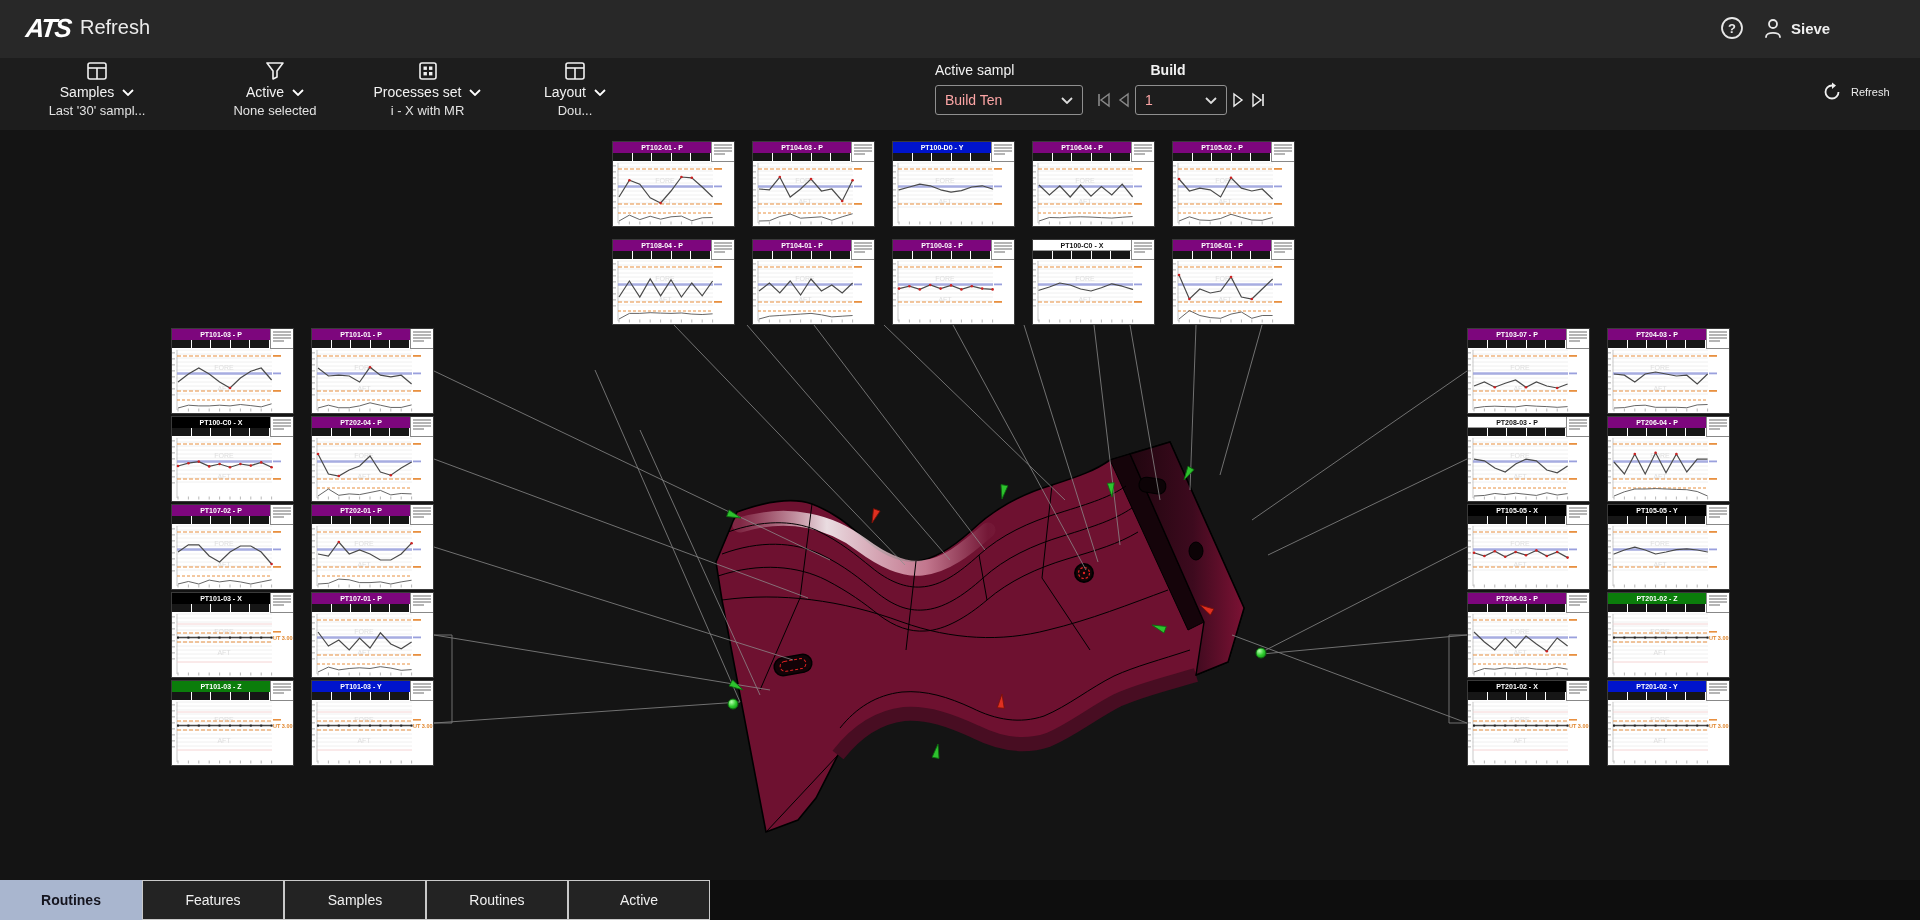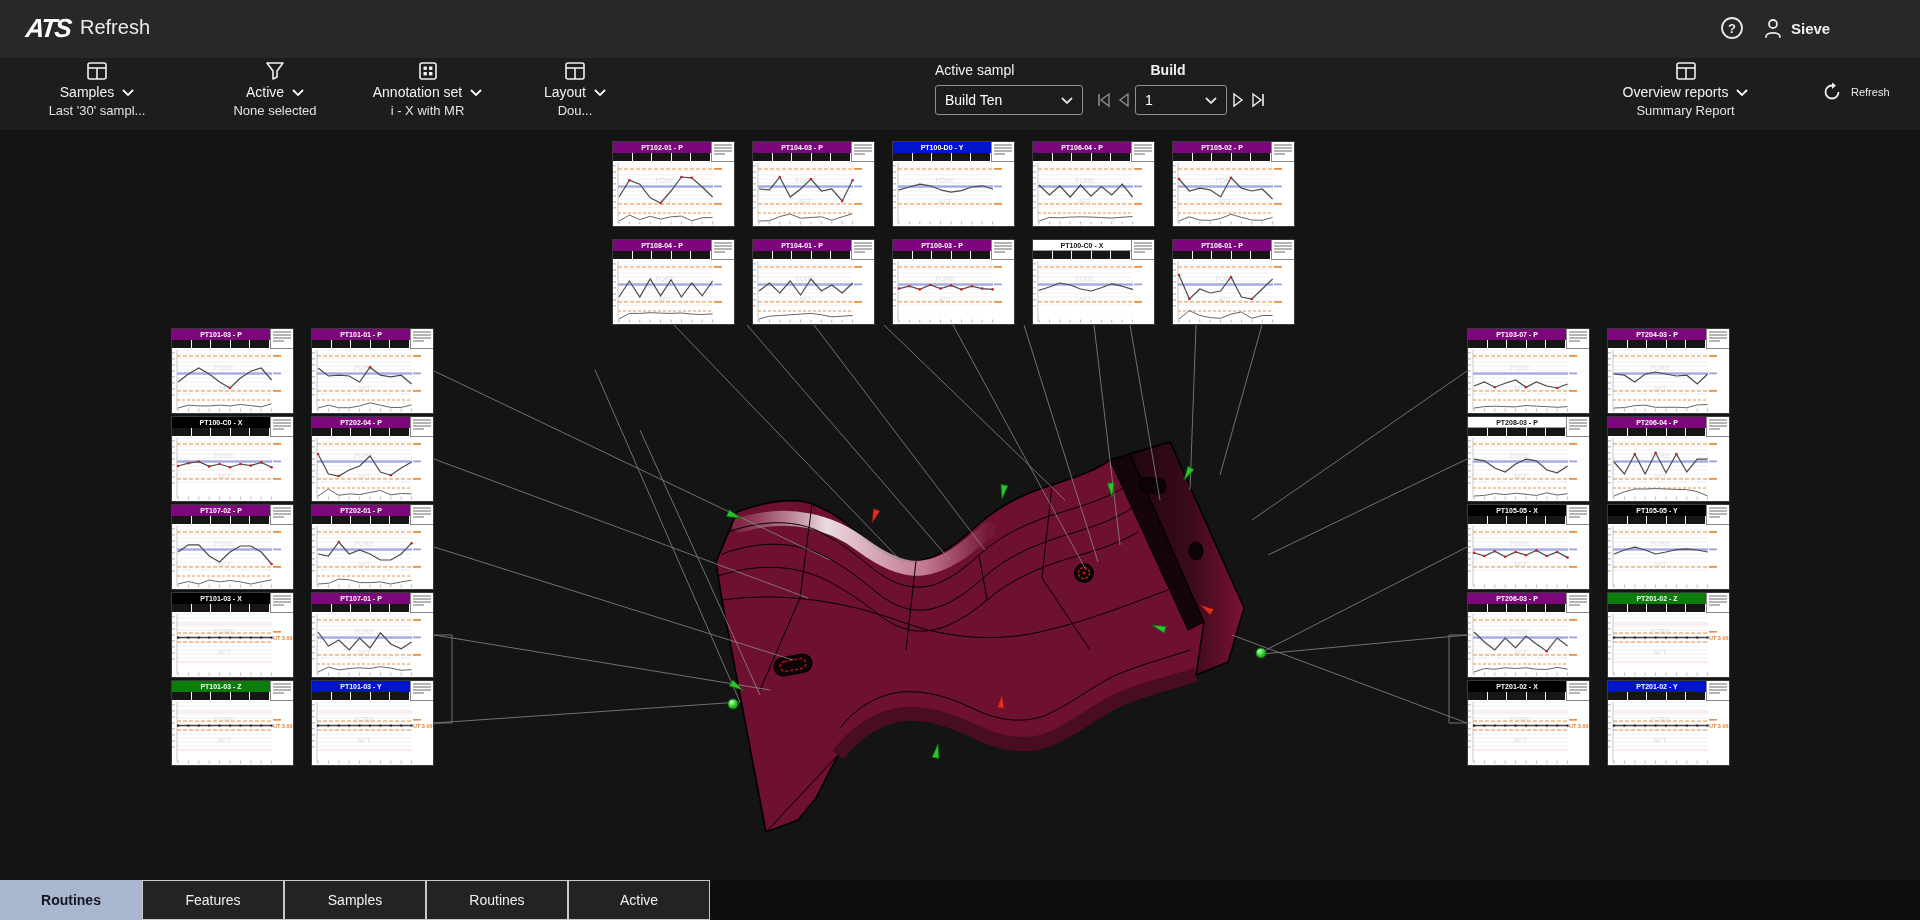--- a/index.html
+++ b/index.html
@@ -9,21 +9,21 @@
   .apptitle{position:absolute;left:80px;top:16px;font-size:20px;color:#ececec;}
   .help-btn{position:absolute;left:1719px;top:15px;width:26px;height:26px;cursor:pointer;}
   .user-btn{position:absolute;left:1763px;top:15px;height:26px;display:flex;align-items:center;gap:8px;cursor:pointer;}
   .user-btn .uname{font-size:15px;font-weight:bold;color:#efefef;}
   .toolbar{position:absolute;left:0;top:58px;width:1920px;height:72px;background:#1d1d1d;}
   .titem{position:absolute;top:4px;display:flex;flex-direction:column;align-items:center;cursor:pointer;}
   .titem .icon{height:20px;margin-bottom:2px;}
   .titem .lrow{display:flex;align-items:center;gap:8px;font-size:14px;color:#f2f2f2;white-space:nowrap;}
   .titem .sub{font-size:13px;color:#e2e2e2;margin-top:3px;white-space:nowrap;max-width:150px;overflow:hidden;text-overflow:ellipsis;}
   .grp-label{font-size:14px;color:#f2f2f2;}
-  .selectbox{height:30px;border:1px solid #8f8f8f;border-radius:3px;background:#1d1d1d;display:flex;align-items:center;justify-content:space-between;padding:0 9px;font-size:14px;color:#ffffff;cursor:pointer;box-sizing:border-box;}
+  .selectbox{height:30px;border:1px solid #8f8f8f;border-radius:3px;background:#1d1d1d;display:flex;align-items:center;justify-content:space-between;padding:0 9px;font-size:14px;color:#fca5a5;cursor:pointer;box-sizing:border-box;}
   .navbtn{background:none;border:none;padding:0;margin:0;cursor:pointer;height:20px;display:flex;align-items:center;}
   .canvas{position:absolute;left:0;top:130px;width:1920px;height:750px;background:#141414;}
   #scene{position:absolute;left:0;top:0;}
   #thumbs{position:absolute;left:0;top:0;width:1920px;height:750px;}
   .thumb{position:absolute;width:123px;height:86px;background:#fff;border:1px solid #3a3a3a;box-sizing:border-box;cursor:pointer;}
   .thumb .trow{display:flex;height:11px;}
   .thumb .tbar{flex:1;font-size:7px;font-weight:bold;text-align:center;line-height:11px;white-space:nowrap;overflow:hidden;}
   .thumb .ibox{width:23px;height:20px;background:#fff;border-left:1px solid #888;border-bottom:1px solid #888;box-sizing:border-box;padding:1px 2px;position:relative;z-index:2;}
   .thumb .ibox i{display:block;height:2px;margin:1px 0;background:#b5b5b5;}
   .thumb .cells{display:flex;height:8px;gap:1px;background:#fff;padding-right:24px;}
@@ -91,21 +91,21 @@
     <span class="icon">
       <svg width="18" height="18" viewBox="0 0 18 18">
           <rect x="1" y="1" width="16" height="16" rx="2" fill="none" stroke="#f0f0f0" stroke-width="1.6"></rect>
           <rect x="4.5" y="4.5" width="3.4" height="3.4" fill="#f0f0f0"></rect>
           <rect x="10" y="4.5" width="3.4" height="3.4" fill="#f0f0f0"></rect>
           <rect x="4.5" y="10" width="3.4" height="3.4" fill="#f0f0f0"></rect>
           <rect x="10" y="10" width="3.4" height="3.4" fill="#f0f0f0"></rect>
         </svg>
     </span>
     <span class="lrow">
-        <span>Annotation set</span>
+        <span>Processes set</span>
       <svg width="12" height="7" viewBox="0 0 12 7">
           <polyline points="1,1 6,6 11,1" fill="none" stroke="#fff" stroke-width="1.8"></polyline>
         </svg>
       </span>
     <span class="sub">i - X with MR</span>
   </div>
 
   <div class="titem" style="left:520px;width:110px;">
     <span class="icon">
       <svg width="20" height="18" viewBox="0 0 20 18">
@@ -160,36 +160,20 @@
       </button>
       <button class="navbtn">
         <svg width="16" height="16" viewBox="0 0 16 16">
             <polygon points="3,2 11,8 3,14" fill="none" stroke="#f0f0f0" stroke-width="1.4"></polygon>
             <line x1="13" y1="2" x2="13" y2="14" stroke="#f0f0f0" stroke-width="1.6"></line>
           </svg>
       </button>
     </div>
   </div>
 
-  <div class="titem" style="left:1598px;width:175px;">
-    <span class="icon">
-      <svg width="20" height="18" viewBox="0 0 20 18">
-          <rect x="1" y="1" width="18" height="16" rx="2" fill="none" stroke="#f0f0f0" stroke-width="1.6"></rect>
-          <line x1="1" y1="6" x2="19" y2="6" stroke="#f0f0f0" stroke-width="1.6"></line>
-          <line x1="10" y1="6" x2="10" y2="17" stroke="#f0f0f0" stroke-width="1.6"></line>
-        </svg>
-    </span>
-    <span class="lrow">
-        <span>Overview reports</span>
-      <svg width="12" height="7" viewBox="0 0 12 7">
-          <polyline points="1,1 6,6 11,1" fill="none" stroke="#fff" stroke-width="1.8"></polyline>
-        </svg>
-      </span>
-    <span class="sub">Summary Report</span>
-  </div>
 
   <div style="position:absolute;left:1822px;top:24px;display:flex;align-items:center;gap:9px;cursor:pointer;">
     <svg width="20" height="20" viewBox="0 0 20 20">
       <path d="M16.5,10 A6.5,6.5 0 1 1 10,3.5" fill="none" stroke="#f0f0f0" stroke-width="1.8"></path>
       <polygon points="10,0.5 10,7 14,3.6" fill="#f0f0f0"></polygon>
     </svg>
     <span style="font-size:11px;">Refresh</span>
   </div>
 </div>
 

